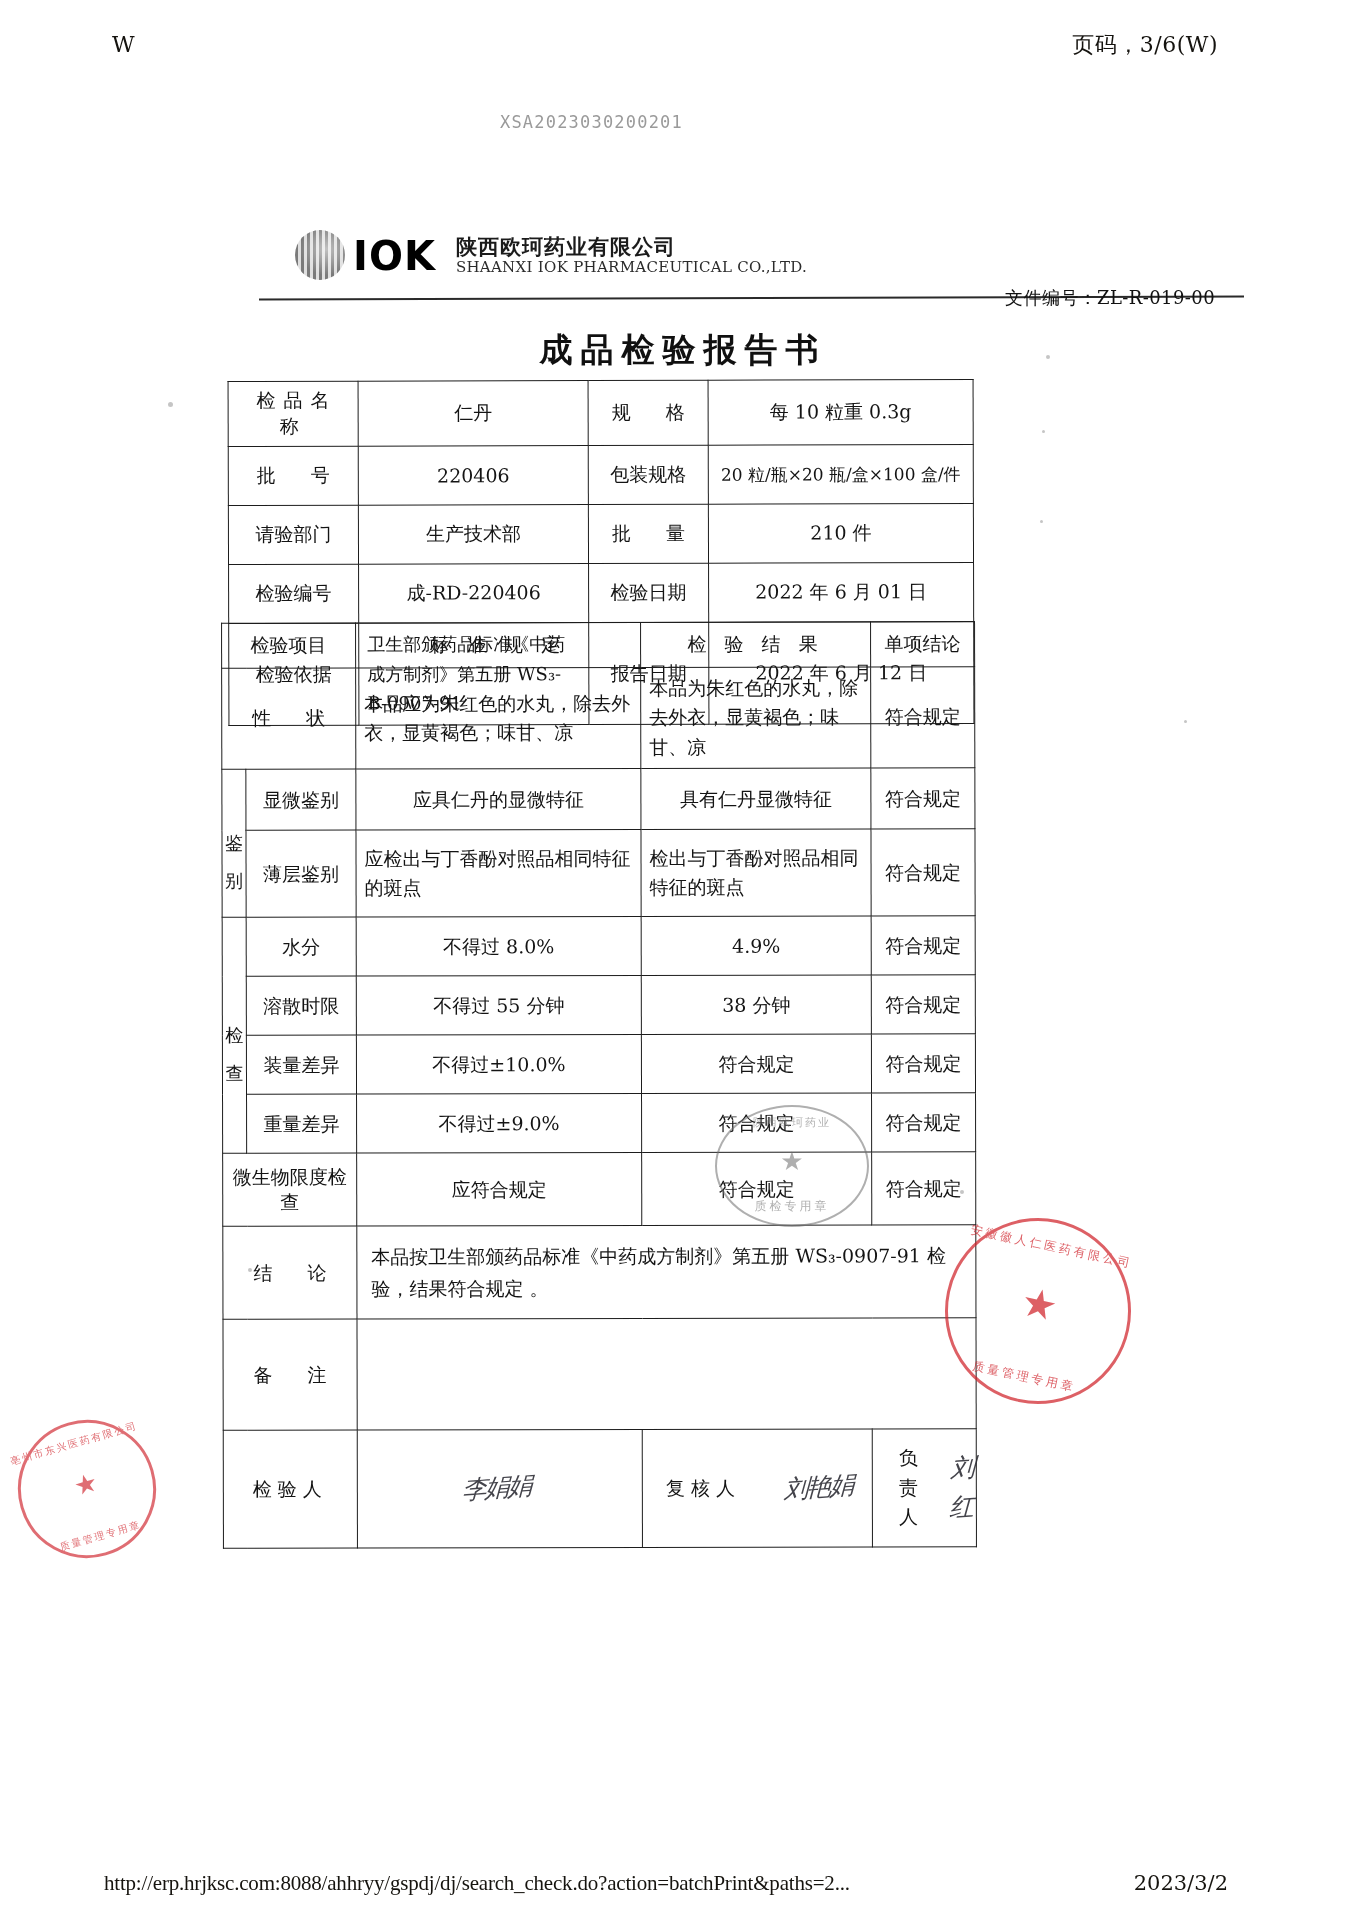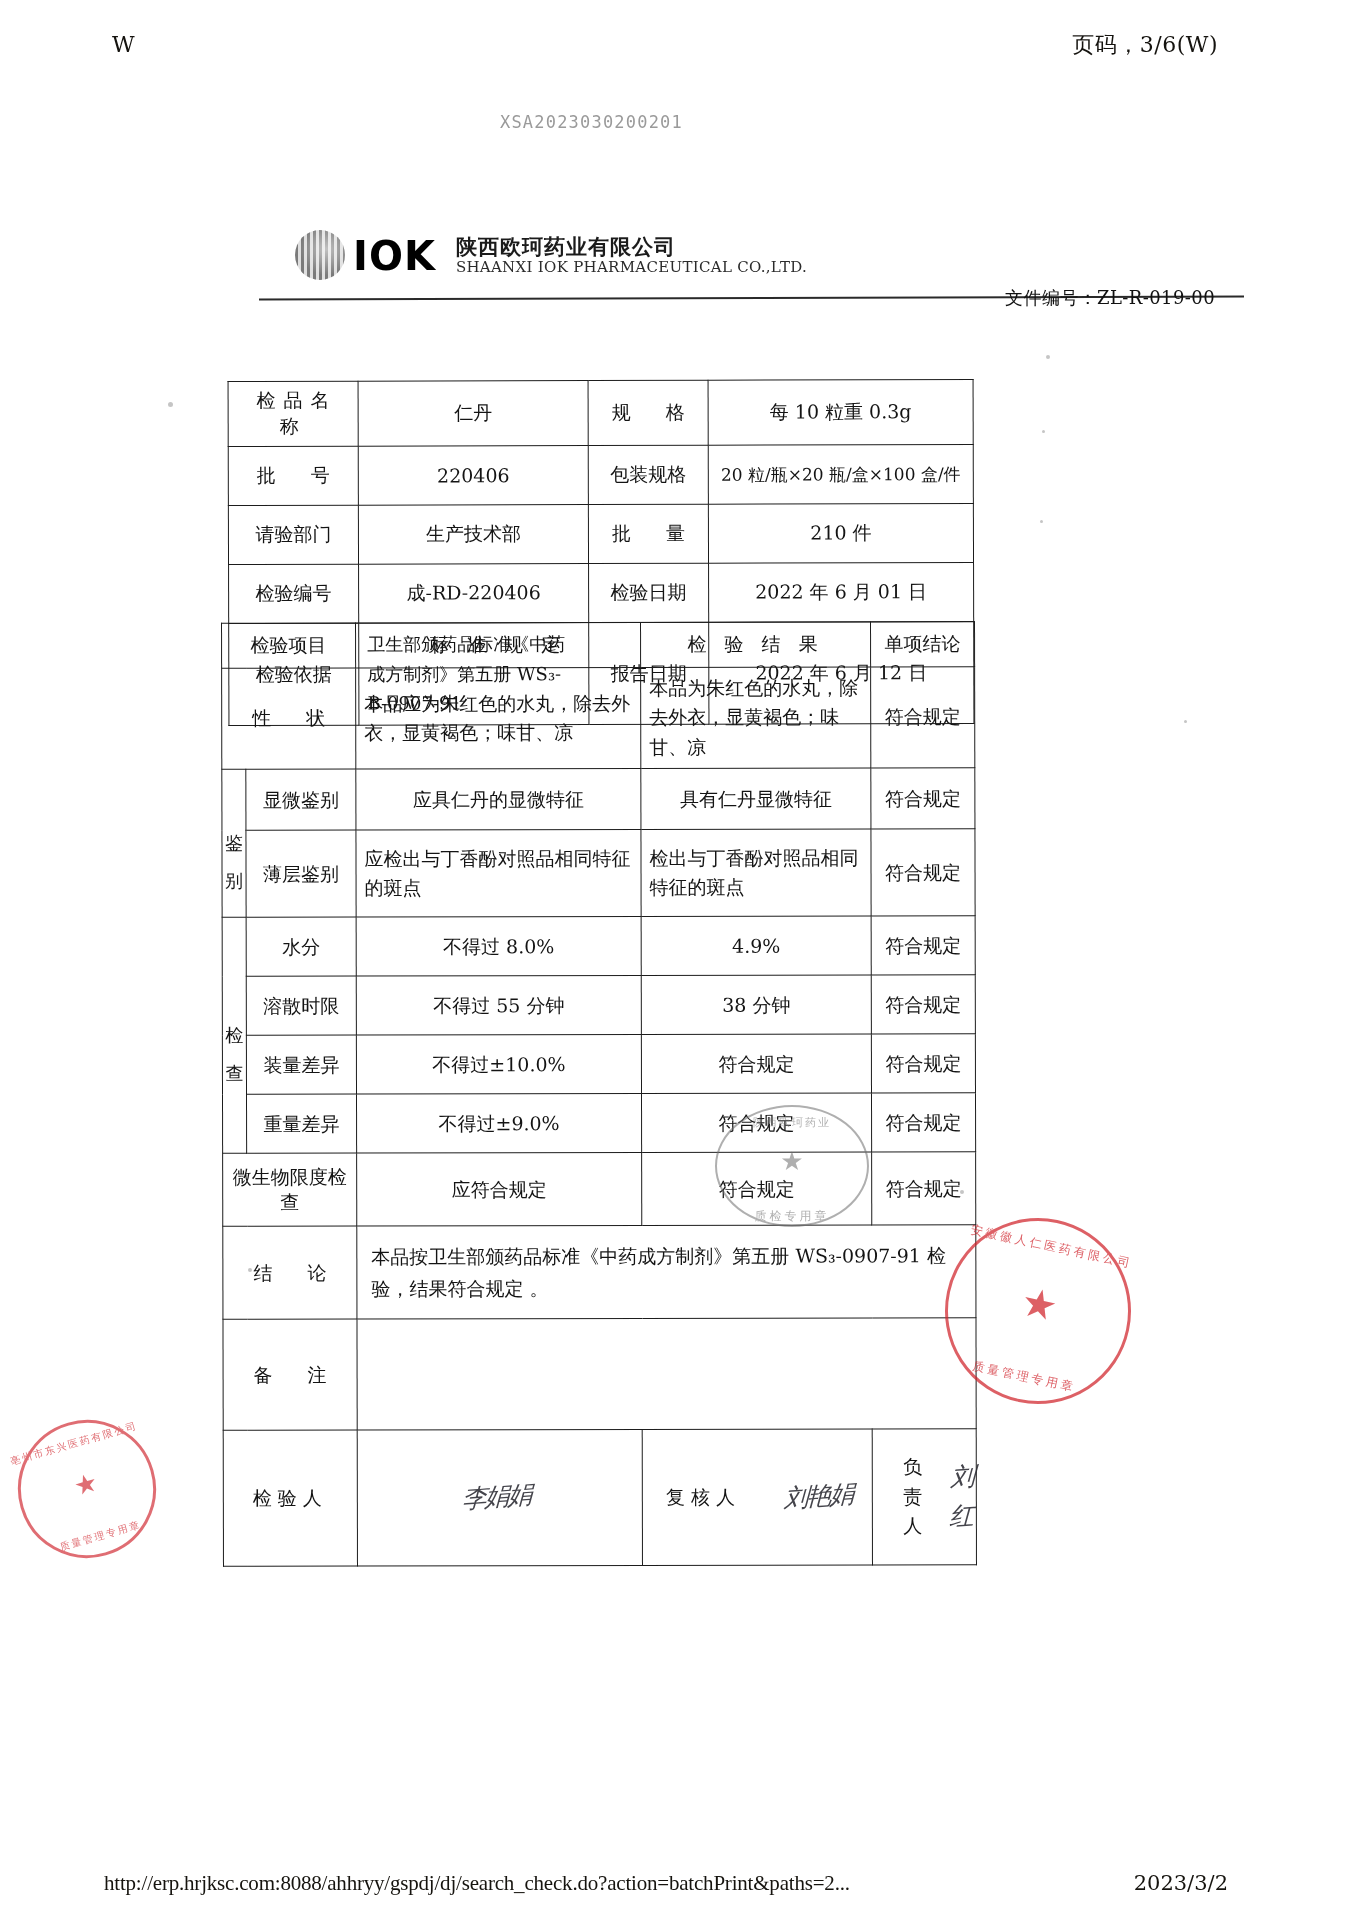--- a/index.html
+++ b/index.html
@@ -237,21 +237,21 @@
     line-height: 1;
   }
   .stamp-arc {
     position: absolute;
     left: 0; right: 0;
     text-align: center;
     font-size: 11px;
     letter-spacing: 2px;
   }
   .stamp-qc .top-arc { top: 8px; }
-  .stamp-qc .bot-arc { bottom: 0; font-size: 12px; letter-spacing: 3px; }
+  .stamp-qc .bot-arc { bottom: 10px; font-size: 12px; letter-spacing: 3px; }
 
   .stamp-big {
     left: 945px;
     top: 1218px;
     width: 180px;
     height: 180px;
     transform: rotate(12deg);
   }
   .stamp-big .top-arc { top: 16px; font-size: 12px; letter-spacing: 3px; }
   .stamp-big .bot-arc { bottom: 14px; font-size: 12px; letter-spacing: 3px; }
@@ -318,20 +318,21 @@
     <span class="logo-iok">IOK</span>
     <span class="logo-names">
       <div class="logo-cn">陕西欧珂药业有限公司</div>
       <div class="logo-en">SHAANXI IOK PHARMACEUTICAL CO.,LTD.</div>
     </span>
   </div>
   <div class="logo-rule"></div>
 
   <div class="doc-no">文件编号：ZL-R-019-00</div>
 
+  <div class="report-title">成品检验报告书</div>
 
   <table id="info-table">
     <colgroup>
       <col style="width:130px">
         <col style="width:230px">
       <col style="width:120px">
         <col style="width:265px">
     </colgroup>
     <tbody>
       <tr>
@@ -459,21 +460,21 @@
             <tbody>
                 <tr>
               <td style="border:0;width:46%" class="c sign-label">复核人</td>
               <td style="border:0" class="c">
                 <span class="sig">刘艳娟</span>
               </td>
             </tr>
           </tbody>
             </table>
         </td>
-        <td class="c" style="padding:17px">
+        <td class="c" style="padding:8px">
           <table style="width:100%;border:0;border-collapse:collapse">
             <tbody>
                 <tr>
               <td style="border:0;width:52%" class="c sign-label">负责人</td>
               <td style="border:0" class="c">
                 <span class="sig">刘红</span>
               </td>
             </tr>
           </tbody>
             </table>

